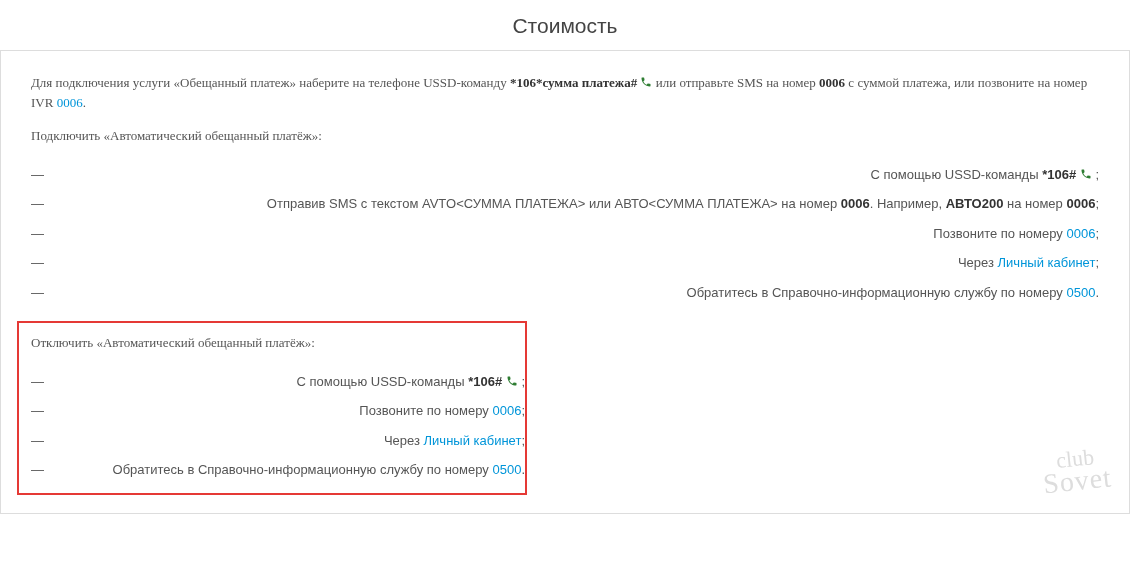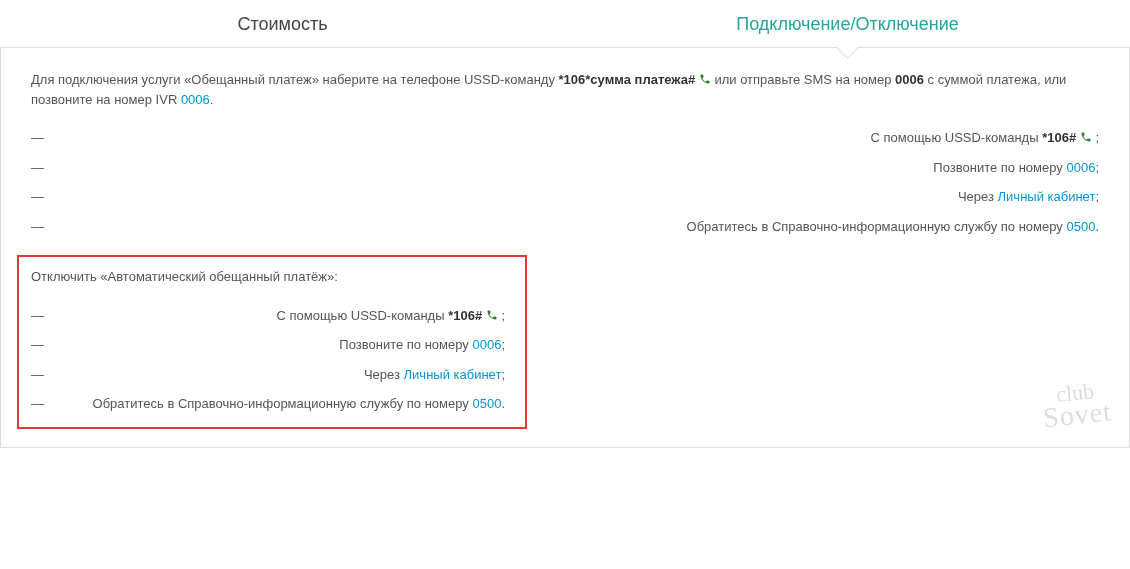--- a/index.html
+++ b/index.html
@@ -12,21 +12,21 @@
   }
   .tabs {
     display: flex;
     border-bottom: 1px solid #ddd;
     position: relative;
   }
   .tab {
     flex: 1;
     text-align: center;
     padding: 14px 0 12px;
-    font-size: 18px;
+    font-size: 21px;
     color: #444;
     cursor: pointer;
     position: relative;
   }
   .tab.active {
     color: #26a69a;
   }
   .tab.active::after {
     content: "";
     position: absolute;
@@ -39,21 +39,21 @@
     border-left: 1px solid #ddd;
     border-bottom: 1px solid #ddd;
     transform: rotate(-45deg);
   }
   .panel {
     border: 1px solid #ddd;
     border-top: none;
     padding: 22px 30px 24px 30px;
     position: relative;
   }
-  .para { margin-bottom: 14px; line-height: 1.5; }
+  .para { margin-bottom: 14px; line-height: 1.5; font-family: Liberation Serif, serif; }
   .list { margin-bottom: 14px; text-align: right; }
   .list-item {
     padding: 5px 0 5px 20px;
     position: relative;
     line-height: 1.5;
   }
   .list-item::before {
     content: "—";
     position: absolute;
     left: 0;
@@ -62,21 +62,21 @@
   .link { color: #0095d9; text-decoration: none; cursor: pointer; }
   .bold { font-weight: bold; color: #333; }
   .phone-icon {
     display: inline-block;
     width: 12px; height: 12px;
     vertical-align: -1px;
   }
   .phone-icon svg { width: 12px; height: 12px; }
   .highlight-box {
     border: 2px solid #e53935;
-    padding: 10px 20px 8px 12px;
+    padding: 10px 0 8px 12px;
     margin-left: -14px;
     max-width: 510px;
     margin-bottom: -6px;
   }
   .watermark {
     position: absolute;
     right: 18px;
     bottom: 20px;
     font-family: "Comic Sans MS", cursive;
     font-size: 22px;
@@ -86,40 +86,43 @@
     line-height: 0.85;
     text-align: center;
   }
   .watermark .l2 { font-size: 28px; letter-spacing: 1px; }
 </style>
 </head>
 <body>
 
 <div class="tabs">
   <div class="tab">Стоимость</div>
-  <div class="tab active">Подключение/Отключение</div>
 </div>
 
 <div class="panel">
 
   <p class="para">
     <span>Для подключения услуги «Обещанный платеж» наберите на телефоне USSD-команду </span><span class="bold"> *106*сумма платежа#</span>
     <span class="phone-icon"><svg viewBox="0 0 24 24">
           <path fill="#2e7d32" d="M6.6 10.8c1.4 2.8 3.8 5.1 6.6 6.6l2.2-2.2c.3-.3.7-.4 1-.2 1.1.4 2.4.6 3.6.6.6 0 1 .4 1 1V20c0 .6-.4 1-1 1C10.6 21 3 13.4 3 4c0-.6.4-1 1-1h3.5c.6 0 1 .4 1 1 0 1.2.2 2.5.6 3.6.1.3 0 .8-.2 1l-2.3 2.2z"></path>
         </svg></span>
     <span>  или отправьте SMS на номер </span><span class="bold">0006</span><span> с суммой платежа, или позвоните на номер IVR </span><a class="link">0006</a><span>.</span>
   </p>
 
+  <p class="para">Подключить «Автоматический обещанный платёж»:</p>
 
   <div class="list">
     <div class="list-item">
       <span>С помощью USSD-команды </span><span class="bold"> *106#</span>
       <span class="phone-icon"><svg viewBox="0 0 24 24">
             <path fill="#2e7d32" d="M6.6 10.8c1.4 2.8 3.8 5.1 6.6 6.6l2.2-2.2c.3-.3.7-.4 1-.2 1.1.4 2.4.6 3.6.6.6 0 1 .4 1 1V20c0 .6-.4 1-1 1C10.6 21 3 13.4 3 4c0-.6.4-1 1-1h3.5c.6 0 1 .4 1 1 0 1.2.2 2.5.6 3.6.1.3 0 .8-.2 1l-2.3 2.2z"></path>
           </svg></span><span> ;</span>
+    </div>
+    <div class="list-item">
+      <span>Отправив SMS с текстом AVTO&lt;СУММА ПЛАТЕЖА&gt; или АВТО&lt;СУММА ПЛАТЕЖА&gt; на номер </span><span class="bold">0006</span><span>. Например, </span><span class="bold">АВТО200</span><span> на номер </span><span class="bold">0006</span><span>;</span>
     </div>
     <div class="list-item">
       <span>Позвоните по номеру </span><a class="link">0006</a><span>;</span>
     </div>
     <div class="list-item">
       <span>Через </span><a class="link">Личный кабинет</a><span>;</span>
     </div>
     <div class="list-item">
       <span>Обратитесь в Справочно-информационную службу по номеру </span><a class="link">0500</a><span>.</span>
     </div>

